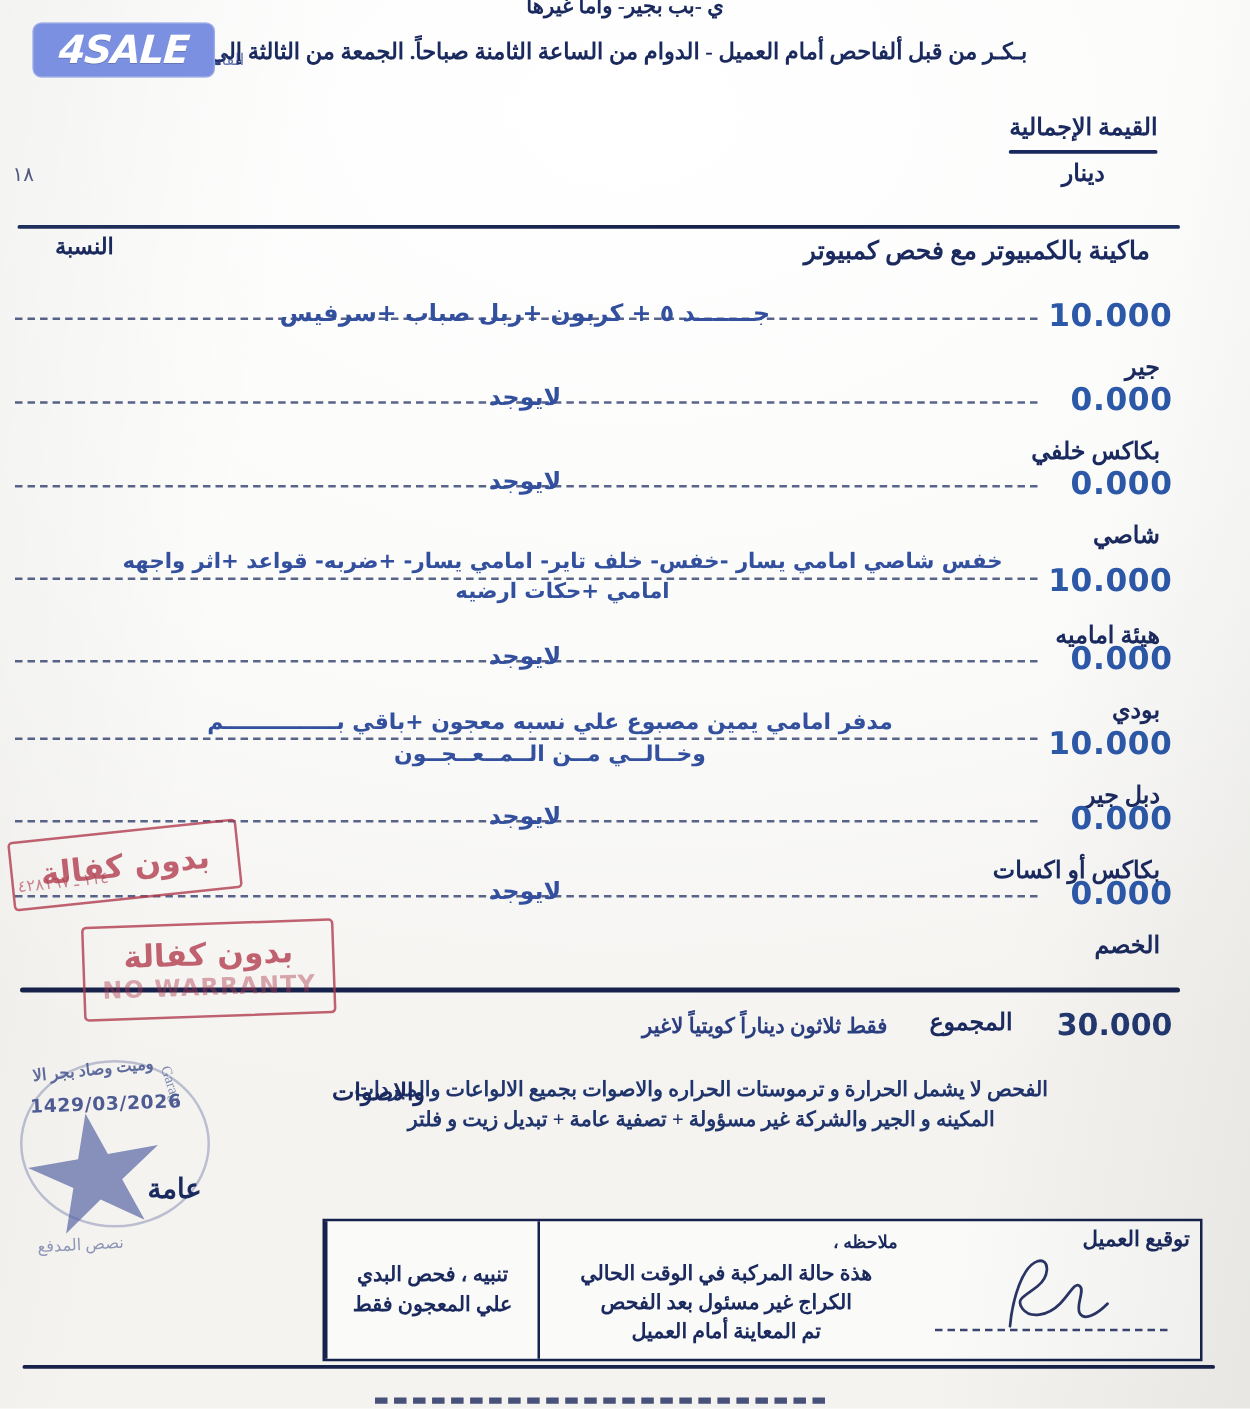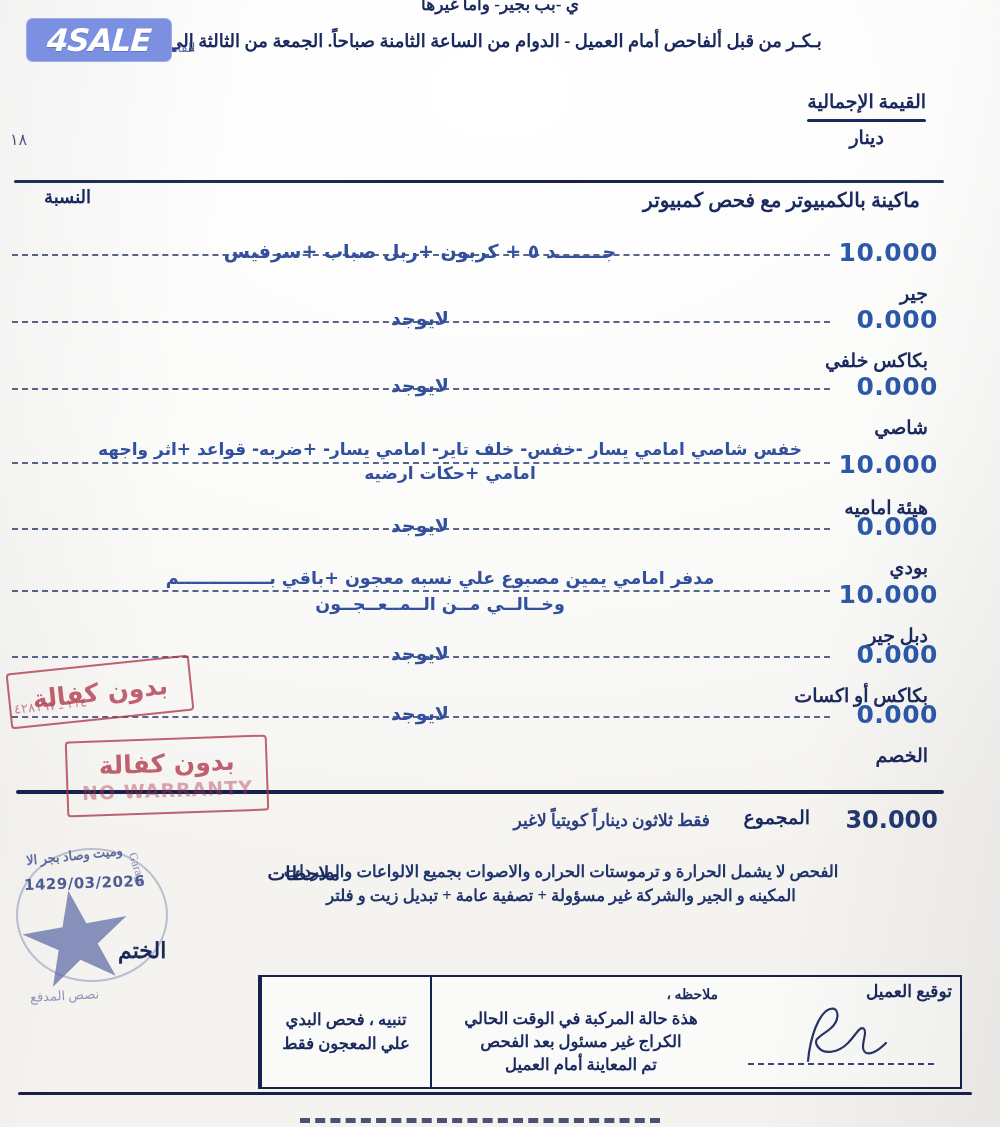--- a/index.html
+++ b/index.html
@@ -308,21 +308,21 @@
     <div class="amount">0.000</div>
     <div class="entry">لايوجد</div>
     <div class="label">الخصم</div>
   </div>
 
   <div id="total-rule"></div>
   <div id="total-amount">30.000</div>
   <div id="total-label">المجموع</div>
   <div id="total-words">فقط ثلاثون ديناراً كويتياً لاغير</div>
 
-  <div id="notes-label">ملاحظات</div>
+  <div id="notes-label">والاصوات</div>
   <div id="notes-body">
     <div>الفحص لا يشمل الحرارة و ترموستات الحراره  والاصوات بجميع الالواعات  والمبردات</div>
     <div>المكينه و الجير والشركة غير مسؤولة  + تصفية عامة + تبديل زيت و فلتر</div>
   </div>
 
   <div class="stamp-red" id="stamp-red-1">
     <span>بدون كفالة</span>
   </div>
   <div class="stamp-red-ref">١١٤ ـ ٤٢٨١٦٧</div>
 
@@ -331,21 +331,21 @@
     <span class="en">NO WARRANTY</span>
   </div>
 
   <div id="stamp-blue">
     <div class="circle"></div>
     <div class="top-ar">وميت وصاد بجر الا</div>
     <div class="date">1429/03/2026</div>
     <div class="garage">Garage</div>
     <div class="star"></div>
   </div>
-  <div id="seal-word">الختم</div>
+  <div id="seal-word">عامة</div>
   <div id="seal-sub">نصص المدفع</div>
 
   <div id="btable">
 
     <div class="cell" id="cell-warn">
       <div>
         <div>تنبيه ، فحص البدي</div>
         <div>علي المعجون فقط</div>
       </div>
     </div>

